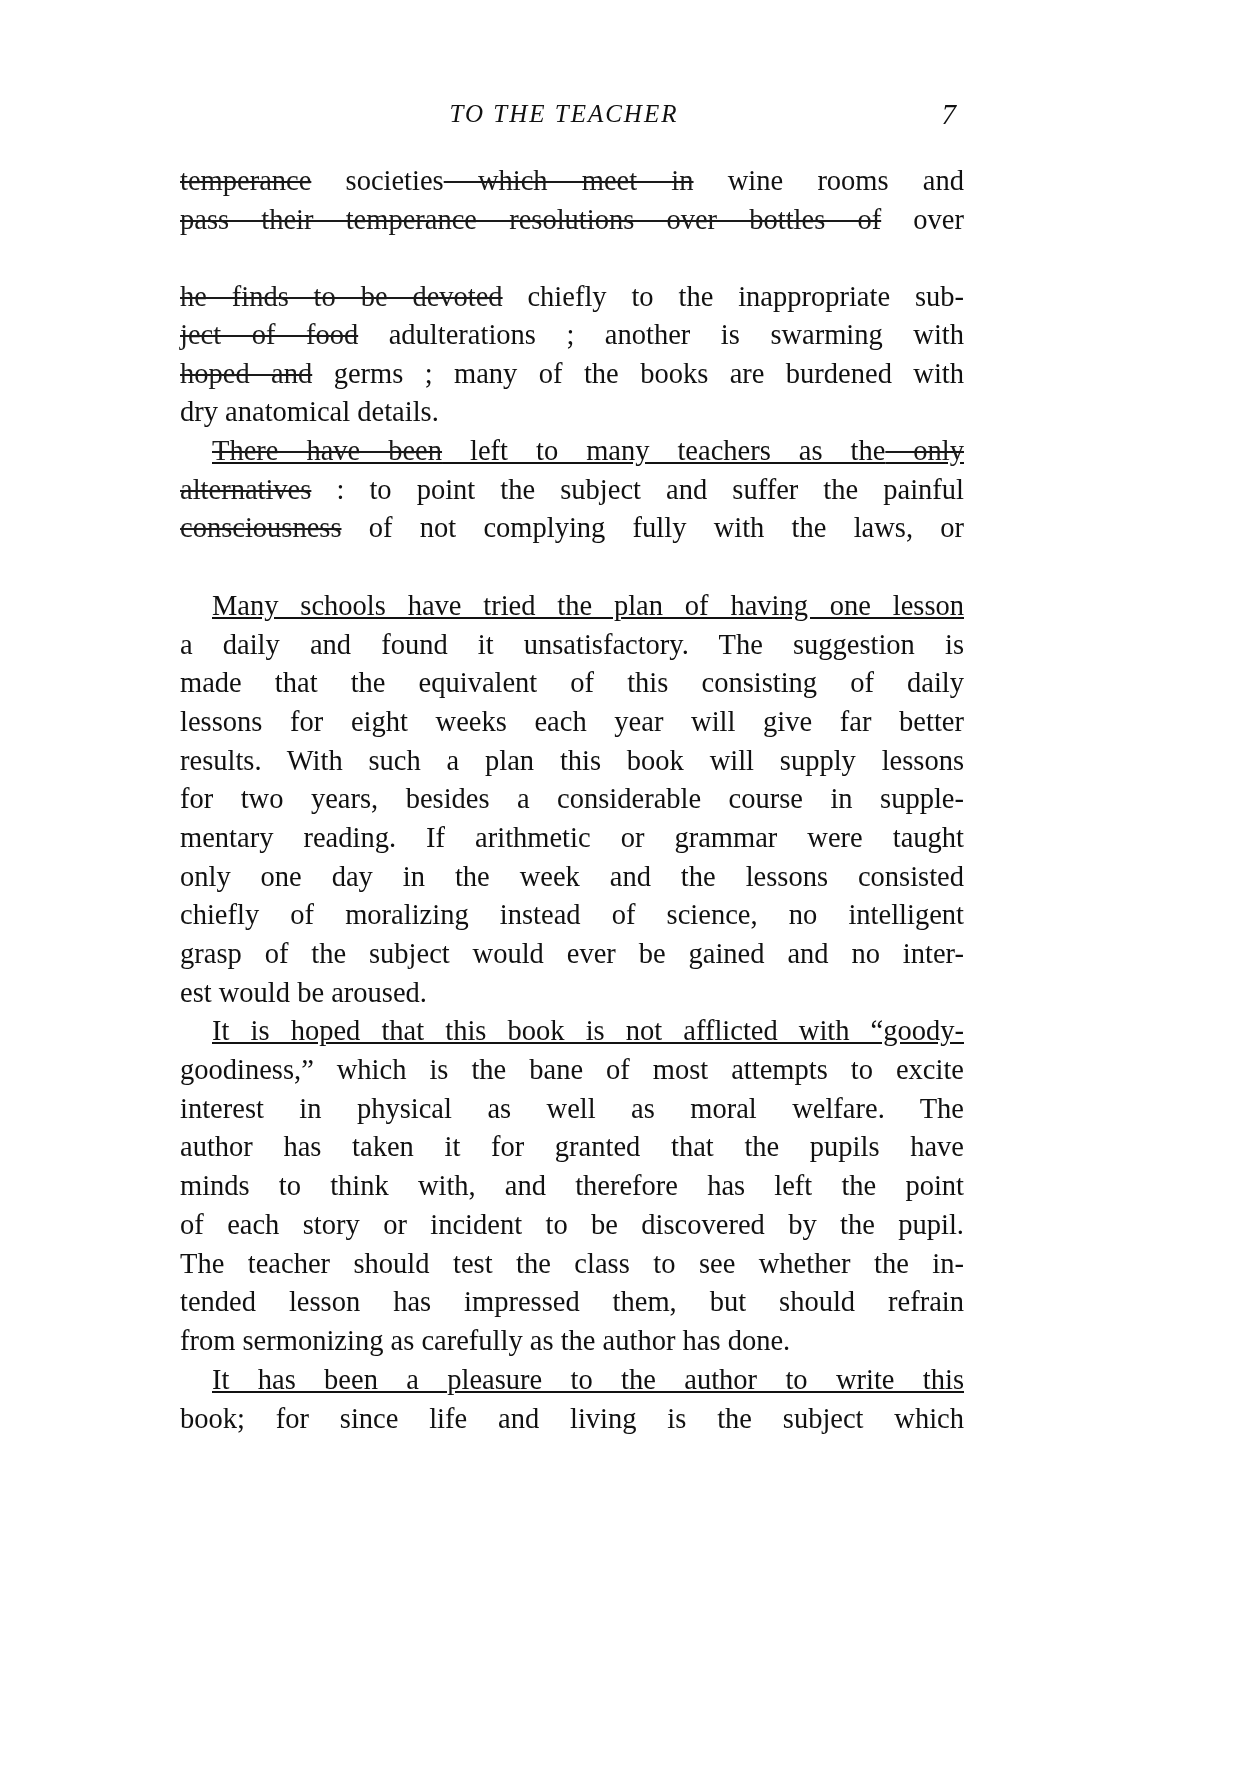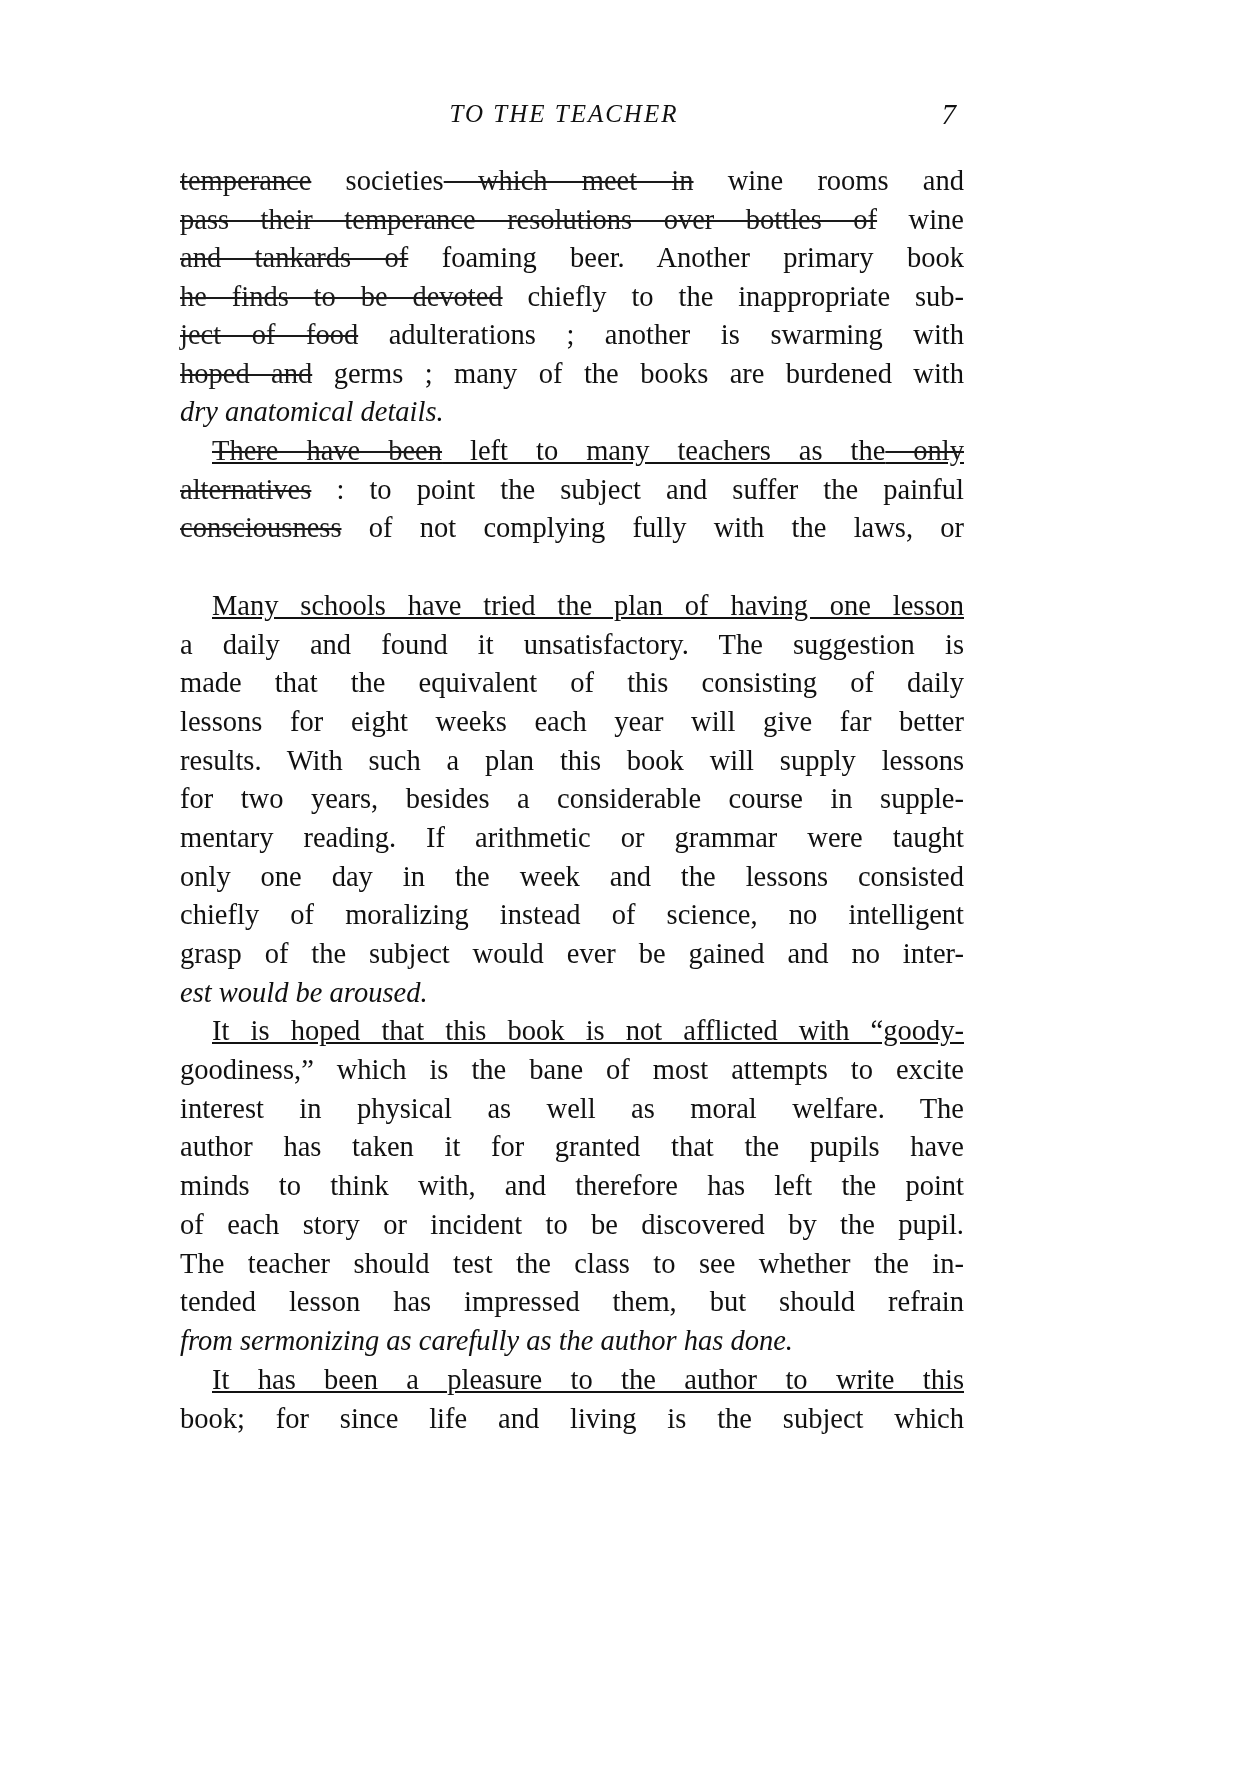--- a/index.html
+++ b/index.html
@@ -18,36 +18,35 @@
   }
   .page-number {
     position: absolute; right: 0; top: 0; font-style: italic; font-size: 29px;
   }
   .line {
     position: absolute; left: 172px; width: 784px; height: 38px;
     font-size: 28.5px; line-height: 38px; white-space: nowrap;
     text-align: justify; text-align-last: justify; margin-left: 8px;
   }
   .line.indent { left: 204px; width: 752px; text-decoration: underline; }
-  .line.last { text-align-last: left; font-style: italic; }
+  .line.last { text-align-last: left; }
   .struck { text-decoration: line-through; text-decoration-thickness: 2px; color: #1a1a1a; }
 </style>
 </head>
 <body>
 
 <div class="page">
 
   <div class="running-head">
     <span class="head-title">TO THE TEACHER</span>
     <span class="page-number">7</span>
   </div>
 
   <div class="line" style="top:156px"><span class="struck">temperance</span><span> societies</span><span class="struck"> which meet in</span><span> wine rooms and</span></div>
-  <div class="line" style="top:195px"><span class="struck">pass their temperance resolutions over bottles of</span><span> wine</span></div>
-  <div class="line" style="top:233px"><span class="struck">and tankards of</span><span> foaming beer. Another primary book</span></div>
+  <div class="line" style="top:195px"><span class="struck">pass their temperance resolutions over bottles of</span><span> over</span></div>
   <div class="line" style="top:272px"><span class="struck">he finds to be devoted</span><span> chiefly to the inappropriate sub-</span></div>
   <div class="line" style="top:310px"><span class="struck">ject of food</span><span> adulterations ; another is swarming with</span></div>
   <div class="line" style="top:349px"><span class="struck">hoped and</span><span> germs ; many of the books are burdened with</span></div>
   <div class="line last" style="top:387px"><span>dry anatomical details.</span></div>
 
   <div class="line indent" style="top:426px"><span class="struck">There have been</span><span> left to many teachers as the</span><span class="struck"> only</span></div>
   <div class="line" style="top:465px"><span class="struck">alternatives</span><span> : to point the subject and suffer the painful</span></div>
   <div class="line" style="top:503px"><span class="struck">consciousness</span><span> of not complying fully with the laws, or</span></div>
 
   <div>

